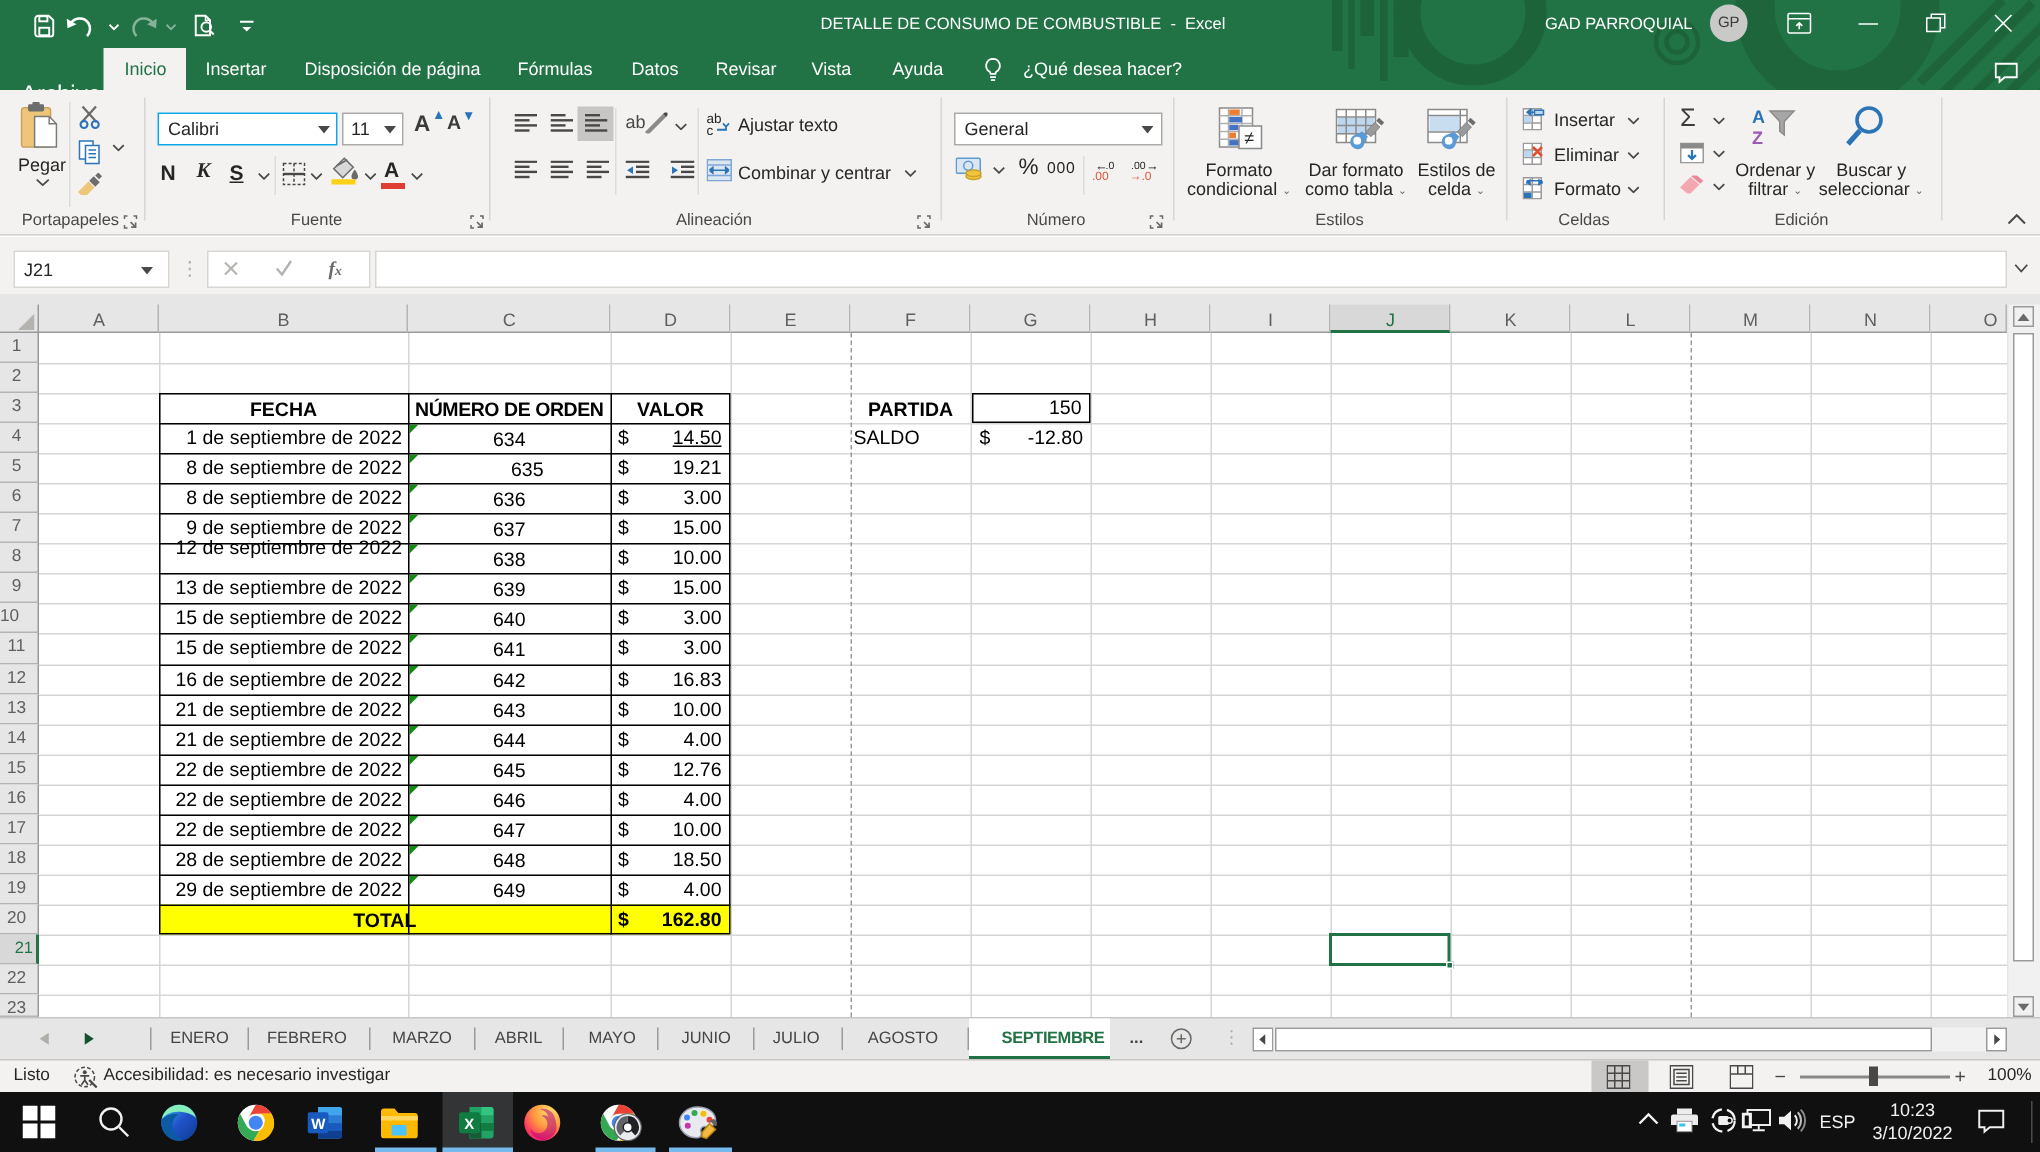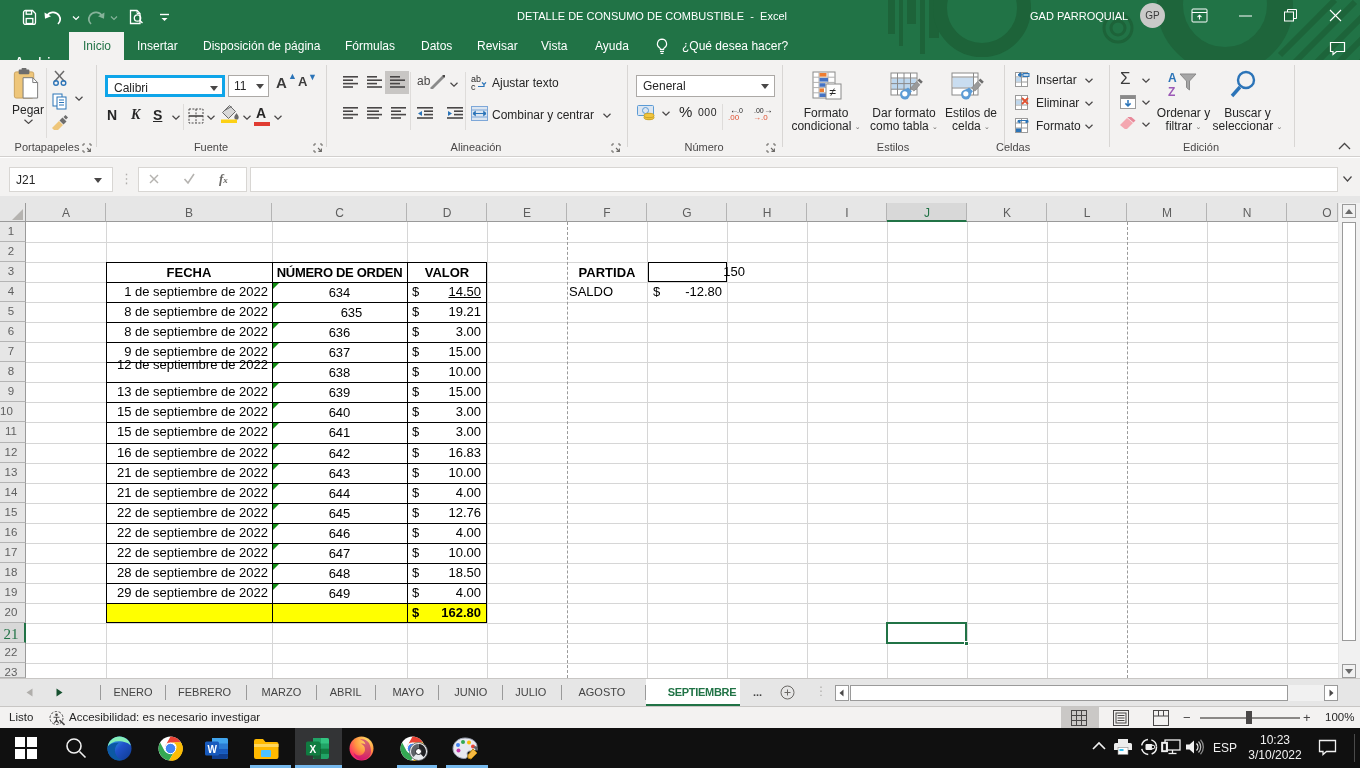--- a/index.html
+++ b/index.html
@@ -45,21 +45,21 @@
   <path d="M108.5 1.5 h6.5 l3 3 v10 h-9.5 z"></path>
       <path d="M115 1.5 v3 h3" stroke-width="1"></path>
   <circle cx="115.5" cy="9" r="3.2"></circle>
       <line x1="117.7" y1="11.2" x2="120.5" y2="14"></line>
   <g stroke-width="1.4">
         <line x1="138" y1="5.5" x2="147" y2="5.5"></line>
         <path d="M139.5 9 l3 3 3-3" fill="#fff" stroke="none"></path>
       </g>
  </svg>
  <div class="abs" style="left:0;top:0;width:1360px;height:32px;color:#fff;font-size:11px;">
-  <div class="abs" style="left:517px;top:10px;width:300px;">DETALLE DE CONSUMO DE COMBUSTIBLE&nbsp;&nbsp;-&nbsp;&nbsp;Excel</div>
+  <div class="abs" style="left:547px;top:10px;width:300px;">DETALLE DE CONSUMO DE COMBUSTIBLE&nbsp;&nbsp;-&nbsp;&nbsp;Excel</div>
   <div class="abs" style="left:1030px;top:10px;">GAD PARROQUIAL</div>
   <div class="abs ct" style="left:1140px;top:3px;width:25px;height:25px;border-radius:50%;background:#c9cac8;color:#3b3b3b;font-size:10px;">GP</div>
   <svg class="abs" style="left:1191px;top:8px;" width="17" height="15" viewBox="0 0 17 15" fill="none" stroke="#fff">
         <rect x="1" y="1" width="15" height="13" rx="1"></rect>
         <line x1="1" y1="4.5" x2="16" y2="4.5"></line>
         <path d="M8.5 11.5 v-4 m-2 1.7 l2-2 2 2" stroke-width="1.1"></path>
       </svg>
   <svg class="abs" style="left:1238px;top:8px;" width="15" height="15" viewBox="0 0 15 15" stroke="#fff">
         <line x1="1" y1="8" x2="14" y2="8"></line>
       </svg>
@@ -103,21 +103,21 @@
 <div class="abs" style="left:46px;top:8px;width:1px;height:70px;background:#dedcda;"></div>
 <div class="abs" style="left:183px;top:44px;width:1px;height:26px;background:#dedcda;"></div>
 <div class="abs" style="left:410px;top:12px;width:1px;height:58px;background:#dedcda;"></div>
 <div class="abs" style="left:465px;top:12px;width:1px;height:58px;background:#dedcda;"></div>
 <div class="abs" style="left:722px;top:44px;width:1px;height:26px;background:#dedcda;"></div>
 <div class="abs" style="left:-13px;top:81px;width:120px;text-align:center;font-size:11px;color:#494747;">Portapapeles</div>
 <div class="abs" style="left:151px;top:81px;width:120px;text-align:center;font-size:11px;color:#494747;">Fuente</div>
 <div class="abs" style="left:416px;top:81px;width:120px;text-align:center;font-size:11px;color:#494747;">Alineación</div>
 <div class="abs" style="left:644px;top:81px;width:120px;text-align:center;font-size:11px;color:#494747;">Número</div>
 <div class="abs" style="left:833px;top:81px;width:120px;text-align:center;font-size:11px;color:#494747;">Estilos</div>
-<div class="abs" style="left:996px;top:81px;width:120px;font-size:11px;color:#494747;">Celdas</div>
+<div class="abs" style="left:996px;top:81px;width:120px;text-align:center;font-size:11px;color:#494747;">Celdas</div>
 <div class="abs" style="left:1141px;top:81px;width:120px;text-align:center;font-size:11px;color:#494747;">Edición</div>
 <svg class="abs" style="left:82px;top:83px;" width="10" height="10" viewBox="0 0 10 10" stroke="#6a6865" fill="none">
       <path d="M1 3 v-2 h2 M7 1 h2 v2 M3 9 h-2 v-2"></path>
       <path d="M5 5 l3.4 3.4 m0-3 v3 h-3" stroke-width="1.1"></path>
     </svg>
 <svg class="abs" style="left:313px;top:83px;" width="10" height="10" viewBox="0 0 10 10" stroke="#6a6865" fill="none">
       <path d="M1 3 v-2 h2 M7 1 h2 v2 M3 9 h-2 v-2"></path>
       <path d="M5 5 l3.4 3.4 m0-3 v3 h-3" stroke-width="1.1"></path>
     </svg>
 <svg class="abs" style="left:611px;top:83px;" width="10" height="10" viewBox="0 0 10 10" stroke="#6a6865" fill="none">
@@ -160,21 +160,21 @@
 </svg>
 <svg class="abs" style="left:51px;top:55px;" width="19" height="15" viewBox="0 0 19 15">
  <path d="M1 13 L8 6 l4 4 -7 7z" fill="#eec67a"></path>
       <path d="M8.5 5.5 l3-3 4 4 -3 3z" fill="#6d6d6d"></path>
       <path d="M12.5 2 l2-2 2.5 2.5 -2 2z" fill="#6d6d6d"></path>
 </svg>
 <svg class="abs" style="left:75px;top:36px;" width="8" height="5" viewBox="0 0 8 5" fill="none" stroke="#494747" stroke-width="1.2">
       <path d="M0.5 0.8 L4 4.2 L7.5 0.8"></path>
     </svg>
 
-<div class="abs" style="left:105px;top:15px;width:120px;height:22px;background:#fff;border:3px solid #0ea5e9;font-size:12px;color:#262626;">
+<div class="abs" style="left:105px;top:15px;width:120px;height:22px;background:#fff;border:1px solid #0ea5e9;font-size:12px;color:#262626;">
  <span style="position:absolute;left:6px;top:3px;">Calibri</span>
  <svg class="abs" style="right:4px;top:8px;" width="8" height="5" viewBox="0 0 8 5" fill="#494747">
         <path d="M0 0 h8 L4 5 z"></path>
       </svg>
     </div>
 <div class="abs" style="left:228px;top:15px;width:41px;height:22px;background:#fff;border:1px solid #aca9a6;font-size:12px;color:#262626;">
  <span style="position:absolute;left:5px;top:3px;">11</span>
  <svg class="abs" style="right:4px;top:8px;" width="8" height="5" viewBox="0 0 8 5" fill="#494747">
         <path d="M0 0 h8 L4 5 z"></path>
       </svg>
@@ -558,21 +558,21 @@
 <div class="abs" style="left:0;top:367px;width:26px;height:20px;background:#e6e6e6;border-right:1px solid #9a9a9a;border-bottom:1px solid #b4b4b4;"></div>
 <div class="abs" style="left:0;top:370px;width:22px;text-align:center;font-size:11.5px;color:#5f5f5f;">18</div>
 <div class="abs" style="left:26px;top:387px;width:1312px;height:1px;background:#d6d6d6;"></div>
 <div class="abs" style="left:0;top:387px;width:26px;height:20px;background:#e6e6e6;border-right:1px solid #9a9a9a;border-bottom:1px solid #b4b4b4;"></div>
 <div class="abs" style="left:0;top:390px;width:22px;text-align:center;font-size:11.5px;color:#5f5f5f;">19</div>
 <div class="abs" style="left:26px;top:407px;width:1312px;height:1px;background:#d6d6d6;"></div>
 <div class="abs" style="left:0;top:407px;width:26px;height:20px;background:#e6e6e6;border-right:1px solid #9a9a9a;border-bottom:1px solid #b4b4b4;"></div>
 <div class="abs" style="left:0;top:410px;width:22px;text-align:center;font-size:11.5px;color:#5f5f5f;">20</div>
 <div class="abs" style="left:26px;top:427px;width:1312px;height:1px;background:#d6d6d6;"></div>
 <div class="abs" style="left:0;top:427px;width:26px;height:20px;background:#d8d8d8;border-right:2px solid #217346;border-bottom:1px solid #b4b4b4;"></div>
-<div class="abs" style="left:0;top:430px;width:22px;text-align:center;font-size:15px;color:#217346;font-family:Liberation Serif, serif;">21</div>
+<div class="abs" style="left:0;top:430px;width:22px;text-align:right;font-size:11px;color:#217346;">21</div>
 <div class="abs" style="left:26px;top:447px;width:1312px;height:1px;background:#d6d6d6;"></div>
 <div class="abs" style="left:0;top:447px;width:26px;height:20px;background:#e6e6e6;border-right:1px solid #9a9a9a;border-bottom:1px solid #b4b4b4;"></div>
 <div class="abs" style="left:0;top:450px;width:22px;text-align:center;font-size:11.5px;color:#5f5f5f;">22</div>
 <div class="abs" style="left:26px;top:467px;width:1312px;height:1px;background:#d6d6d6;"></div>
 <div class="abs" style="left:0;top:467px;width:26px;height:15px;background:#e6e6e6;border-right:1px solid #9a9a9a;border-bottom:1px solid #b4b4b4;"></div>
 <div class="abs" style="left:0;top:470px;width:22px;text-align:center;font-size:11.5px;color:#5f5f5f;">23</div>
 <div class="abs" style="left:106px;top:26px;width:1px;height:456px;background:#d6d6d6;"></div>
 <div class="abs" style="left:272px;top:26px;width:1px;height:456px;background:#d6d6d6;"></div>
 <div class="abs" style="left:407px;top:26px;width:1px;height:456px;background:#d6d6d6;"></div>
 <div class="abs" style="left:487px;top:26px;width:1px;height:456px;background:#d6d6d6;"></div>
@@ -695,20 +695,21 @@
 <div class="abs" style="left:412px;top:367px;font-size:13px;color:#000;line-height:20px;">$</div>
 <div class="abs" style="left:407px;top:367px;width:74px;height:20px;font-size:13px;color:#000;text-align:right;line-height:20px;">18.50</div>
 <div class="abs" style="left:106px;top:387px;width:162px;height:20px;font-size:13px;color:#000;text-align:right;line-height:20px;">29 de septiembre de 2022</div>
 <div class="abs ct" style="left:272px;top:387px;width:135px;height:20px;font-size:13px;color:#000;">649</div>
 <svg class="abs" style="left:273px;top:388px;" width="6" height="6" viewBox="0 0 6 6">
       <path d="M0 0 h6 L0 6z" fill="#118c11"></path>
     </svg>
 <div class="abs" style="left:412px;top:387px;font-size:13px;color:#000;line-height:20px;">$</div>
 <div class="abs" style="left:407px;top:387px;width:74px;height:20px;font-size:13px;color:#000;text-align:right;line-height:20px;">4.00</div>
 <div class="abs" style="left:106px;top:407px;width:301px;height:20px;background:#ffff00;"></div>
+<div class="abs ct" style="left:106px;top:407px;width:301px;height:20px;font-size:13px;font-weight:bold;color:#000;">TOTAL</div>
 <div class="abs" style="left:407px;top:407px;width:80px;height:20px;background:#ffff00;"></div>
 <div class="abs" style="left:412px;top:407px;font-size:13px;font-weight:bold;color:#000;line-height:20px;">$</div>
 <div class="abs" style="left:407px;top:407px;width:74px;height:20px;font-size:13px;font-weight:bold;color:#000;text-align:right;line-height:20px;">162.80</div>
 <div class="abs" style="left:106px;top:66px;width:381px;height:361px;border:1.5px solid #000;"></div>
 <div class="abs" style="left:272px;top:66px;width:1px;height:361px;background:#000;"></div>
 <div class="abs" style="left:407px;top:66px;width:1px;height:361px;background:#000;"></div>
 <div class="abs" style="left:106px;top:86px;width:381px;height:1px;background:#000;"></div>
 <div class="abs" style="left:106px;top:106px;width:381px;height:1px;background:#000;"></div>
 <div class="abs" style="left:106px;top:126px;width:381px;height:1px;background:#000;"></div>
 <div class="abs" style="left:106px;top:146px;width:381px;height:1px;background:#000;"></div>
@@ -720,21 +721,21 @@
 <div class="abs" style="left:106px;top:267px;width:381px;height:1px;background:#000;"></div>
 <div class="abs" style="left:106px;top:287px;width:381px;height:1px;background:#000;"></div>
 <div class="abs" style="left:106px;top:307px;width:381px;height:1px;background:#000;"></div>
 <div class="abs" style="left:106px;top:327px;width:381px;height:1px;background:#000;"></div>
 <div class="abs" style="left:106px;top:347px;width:381px;height:1px;background:#000;"></div>
 <div class="abs" style="left:106px;top:367px;width:381px;height:1px;background:#000;"></div>
 <div class="abs" style="left:106px;top:387px;width:381px;height:1px;background:#000;"></div>
 <div class="abs" style="left:106px;top:407px;width:381px;height:1px;background:#000;"></div>
 <div class="abs ct" style="left:567px;top:66px;width:80px;height:20px;font-size:13px;font-weight:bold;color:#000;">PARTIDA</div>
 <div class="abs" style="left:648px;top:66px;width:79px;height:20px;border:1.5px solid #000;"></div>
-<div class="abs" style="left:648px;top:66px;width:73px;height:20px;font-size:13px;color:#000;text-align:right;line-height:20px;margin-left:24px;">150</div>
+<div class="abs" style="left:648px;top:66px;width:73px;height:20px;font-size:13px;color:#000;text-align:right;line-height:20px;">150</div>
 <div class="abs" style="left:569px;top:86px;font-size:13px;color:#000;line-height:20px;">SALDO</div>
 <div class="abs" style="left:653px;top:86px;font-size:13px;color:#000;line-height:20px;">$</div>
 <div class="abs" style="left:648px;top:86px;width:74px;height:20px;font-size:13px;color:#000;text-align:right;line-height:20px;">-12.80</div>
 <div class="abs" style="left:886px;top:426px;width:81px;height:22px;border:2px solid #217346;background:#fff;"></div>
 <div class="abs" style="left:964px;top:445px;width:5px;height:5px;background:#217346;border:1px solid #fff;"></div>
 
 <div class="abs" style="left:1339px;top:7px;width:21px;height:475px;background:#f1f1f1;"></div>
 <div class="abs" style="left:1342px;top:8px;width:14px;height:14px;background:#f1f1f1;border:1px solid #9a9a9a;"></div>
 <svg class="abs" style="left:1345px;top:13px;" width="8" height="5" viewBox="0 0 8 5" fill="#6a6a6a">
       <path d="M4 0 L8 5 H0z"></path>

